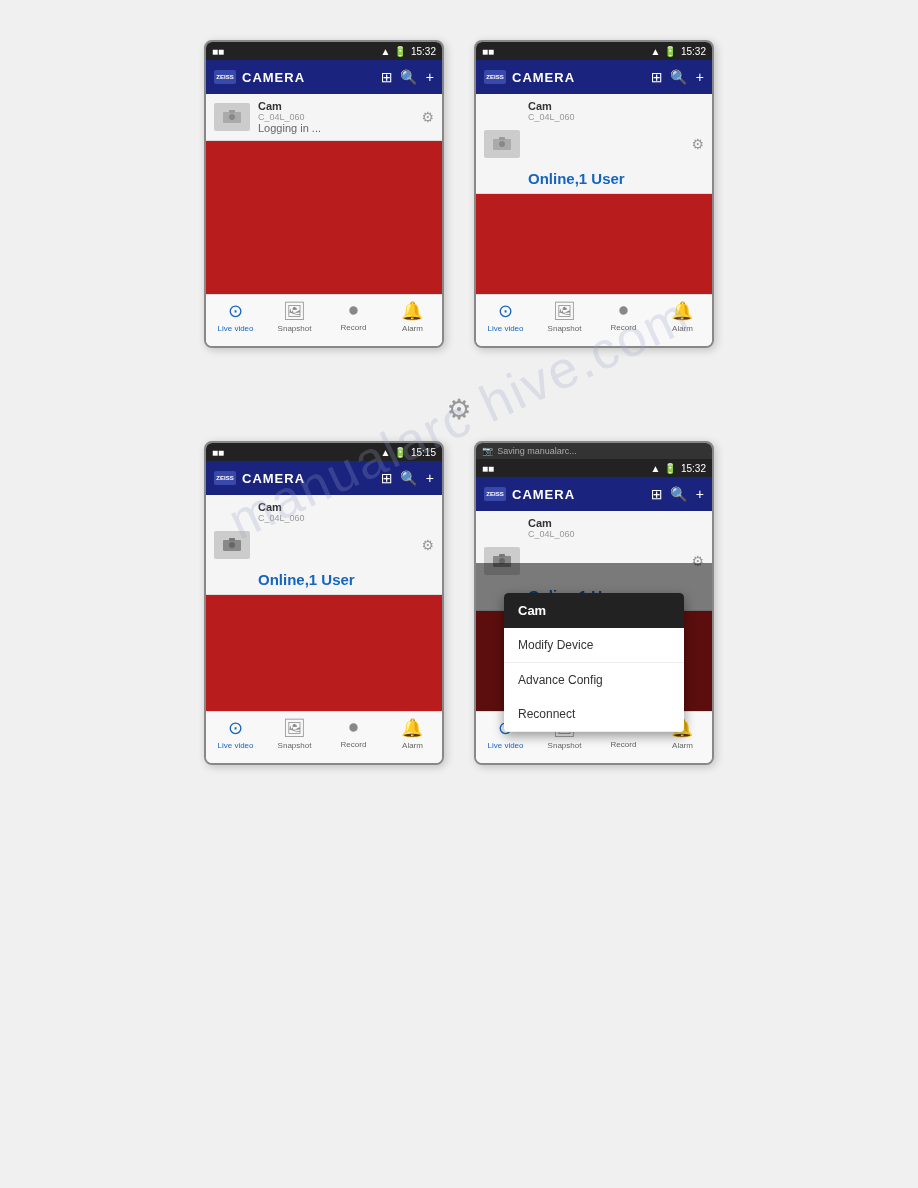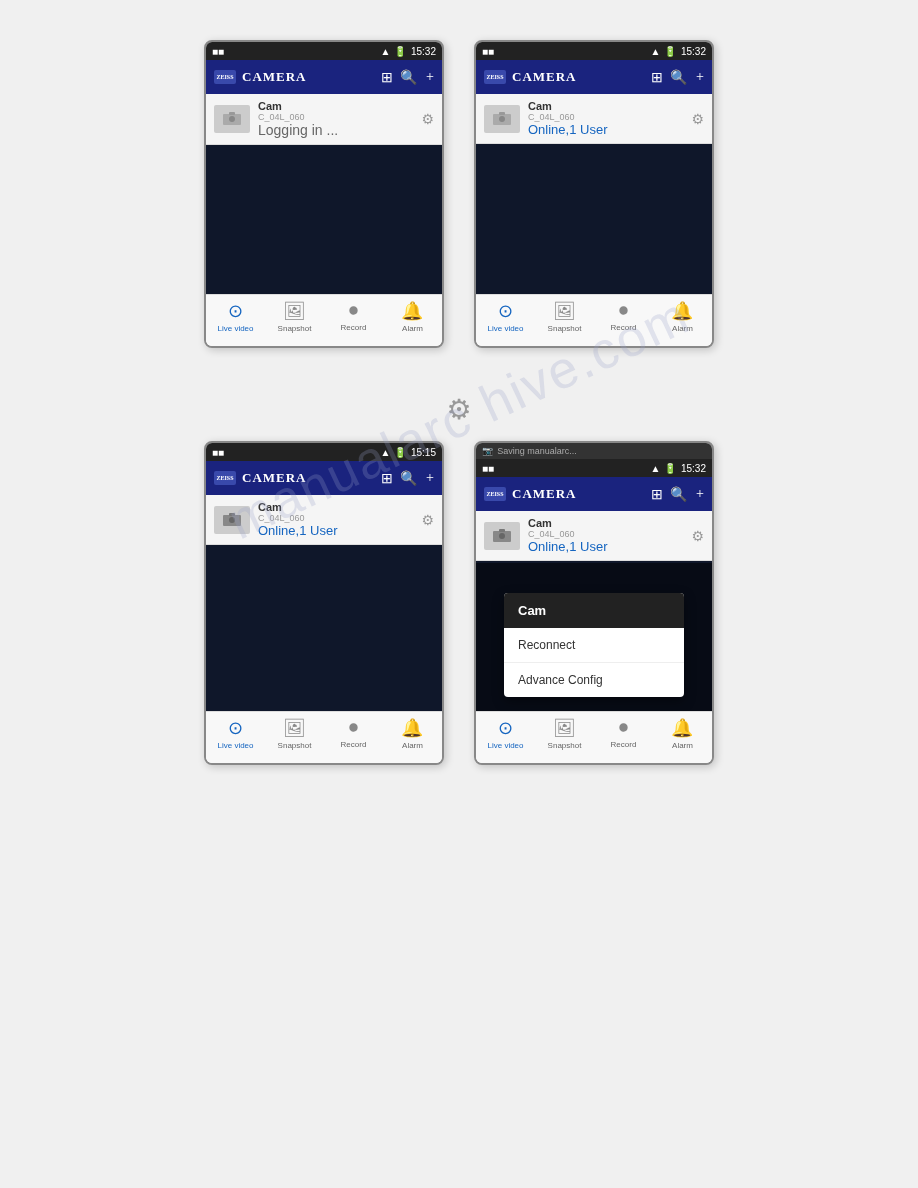--- a/index.html
+++ b/index.html
@@ -49,21 +49,20 @@
 
     
     .app-header {
       background: #1a237e;
       color: #fff;
       display: flex;
       align-items: center;
       padding: 5px 8px;
       height: 34px;
       gap: 6px;
-      font-family: Liberation Serif, serif;
     }
     .app-header .logo {
       background: #3949ab;
       color: #fff;
       font-size: 7px;
       font-weight: bold;
       padding: 2px 4px;
       border-radius: 2px;
       width: 22px;
       height: 14px;
@@ -85,21 +84,21 @@
     }
     .app-header .header-icons span {
       color: #fff;
       font-size: 14px;
       cursor: pointer;
     }
 
     
     .camera-list {
       flex: 1;
-      background: #0f172a;
+      background: #b91c1c;
       min-height: 200px;
     }
     .camera-item {
       background: #f5f5f5;
       display: flex;
       align-items: center;
       padding: 6px 8px;
       border-bottom: 1px solid #ddd;
       gap: 8px;
     }
@@ -110,22 +109,22 @@
       border-radius: 2px;
       display: flex;
       align-items: center;
       justify-content: center;
       flex-shrink: 0;
     }
     .camera-thumb svg { width: 20px; height: 16px; }
     .camera-info { flex: 1; }
     .camera-name { font-size: 11px; font-weight: bold; color: #333; }
     .camera-id { font-size: 9px; color: #999; }
-    .camera-status-logging { font-size: 14px; color: #666; }
-    .camera-status-online { font-size: 13px; color: #1565c0; font-weight: normal; }
+    .camera-status-logging { font-size: 11px; color: #666; }
+    .camera-status-online { font-size: 15px; color: #1565c0; font-weight: bold; margin-top: 48px; }
     .gear-icon { font-size: 14px; color: #999; cursor: pointer; }
 
     
     .tab-bar {
       background: #f8f8f8;
       border-top: 1px solid #ddd;
       display: flex;
       justify-content: space-around;
       padding: 5px 0 4px;
       height: 52px;
@@ -482,22 +481,23 @@
             <div class="camera-name">Cam</div>
             <div class="camera-id">C_04L_060</div>
             <div class="camera-status-online">Online,1 User</div>
           </div>
           <div class="gear-icon">⚙</div>
         </div>
 
         <div class="dialog-overlay">
           <div class="dialog-box">
             <div class="dialog-title">Cam</div>
+            <div class="dialog-item">Modify Device</div>
+            <div class="dialog-item" style="border-bottom:none;">Advance Config</div>
             <div class="dialog-item">Reconnect</div>
-            <div class="dialog-item" style="border-bottom:none;">Advance Config</div>
 
           </div>
         </div>
       </div>
 
       <div class="tab-bar">
         <div class="tab-item active">
           <span class="tab-icon" style="color:#1565c0;">⊙</span>
           <span class="tab-label" style="color:#1565c0;">Live video</span>
         </div>

